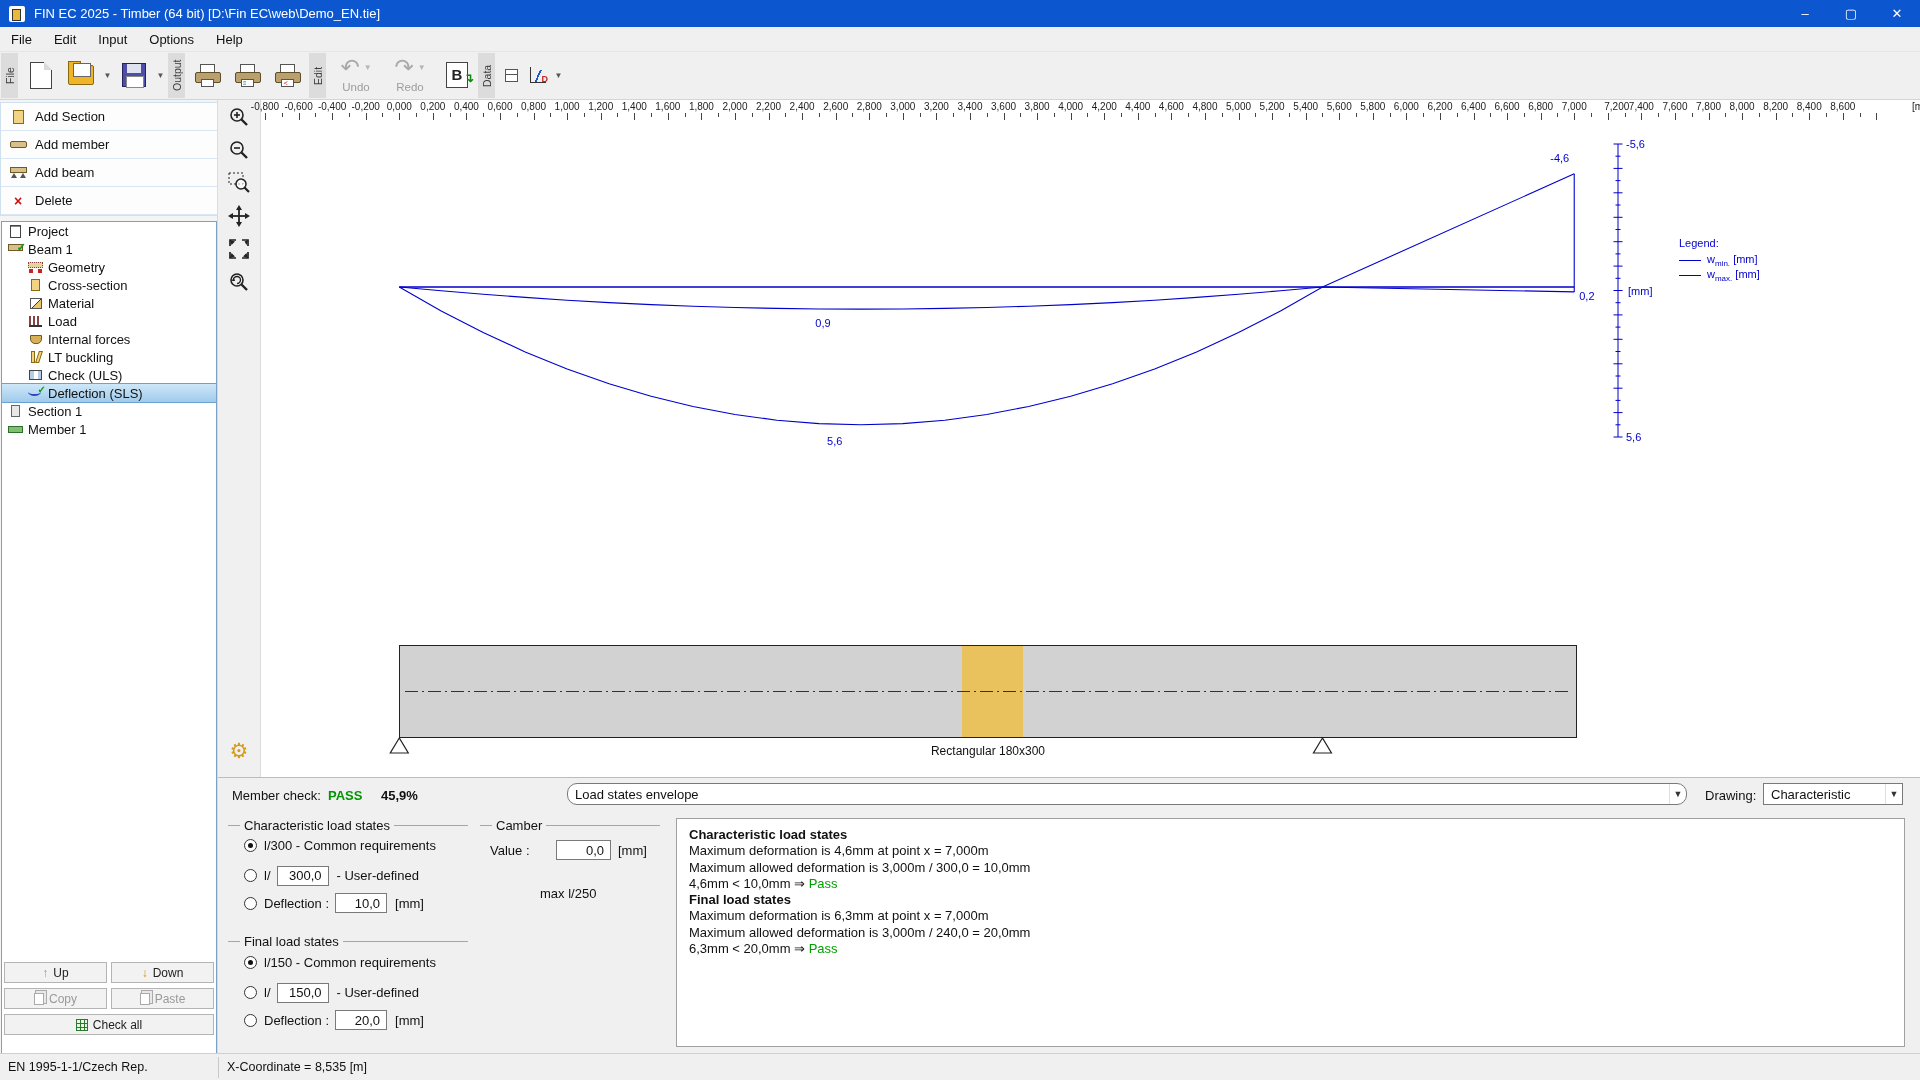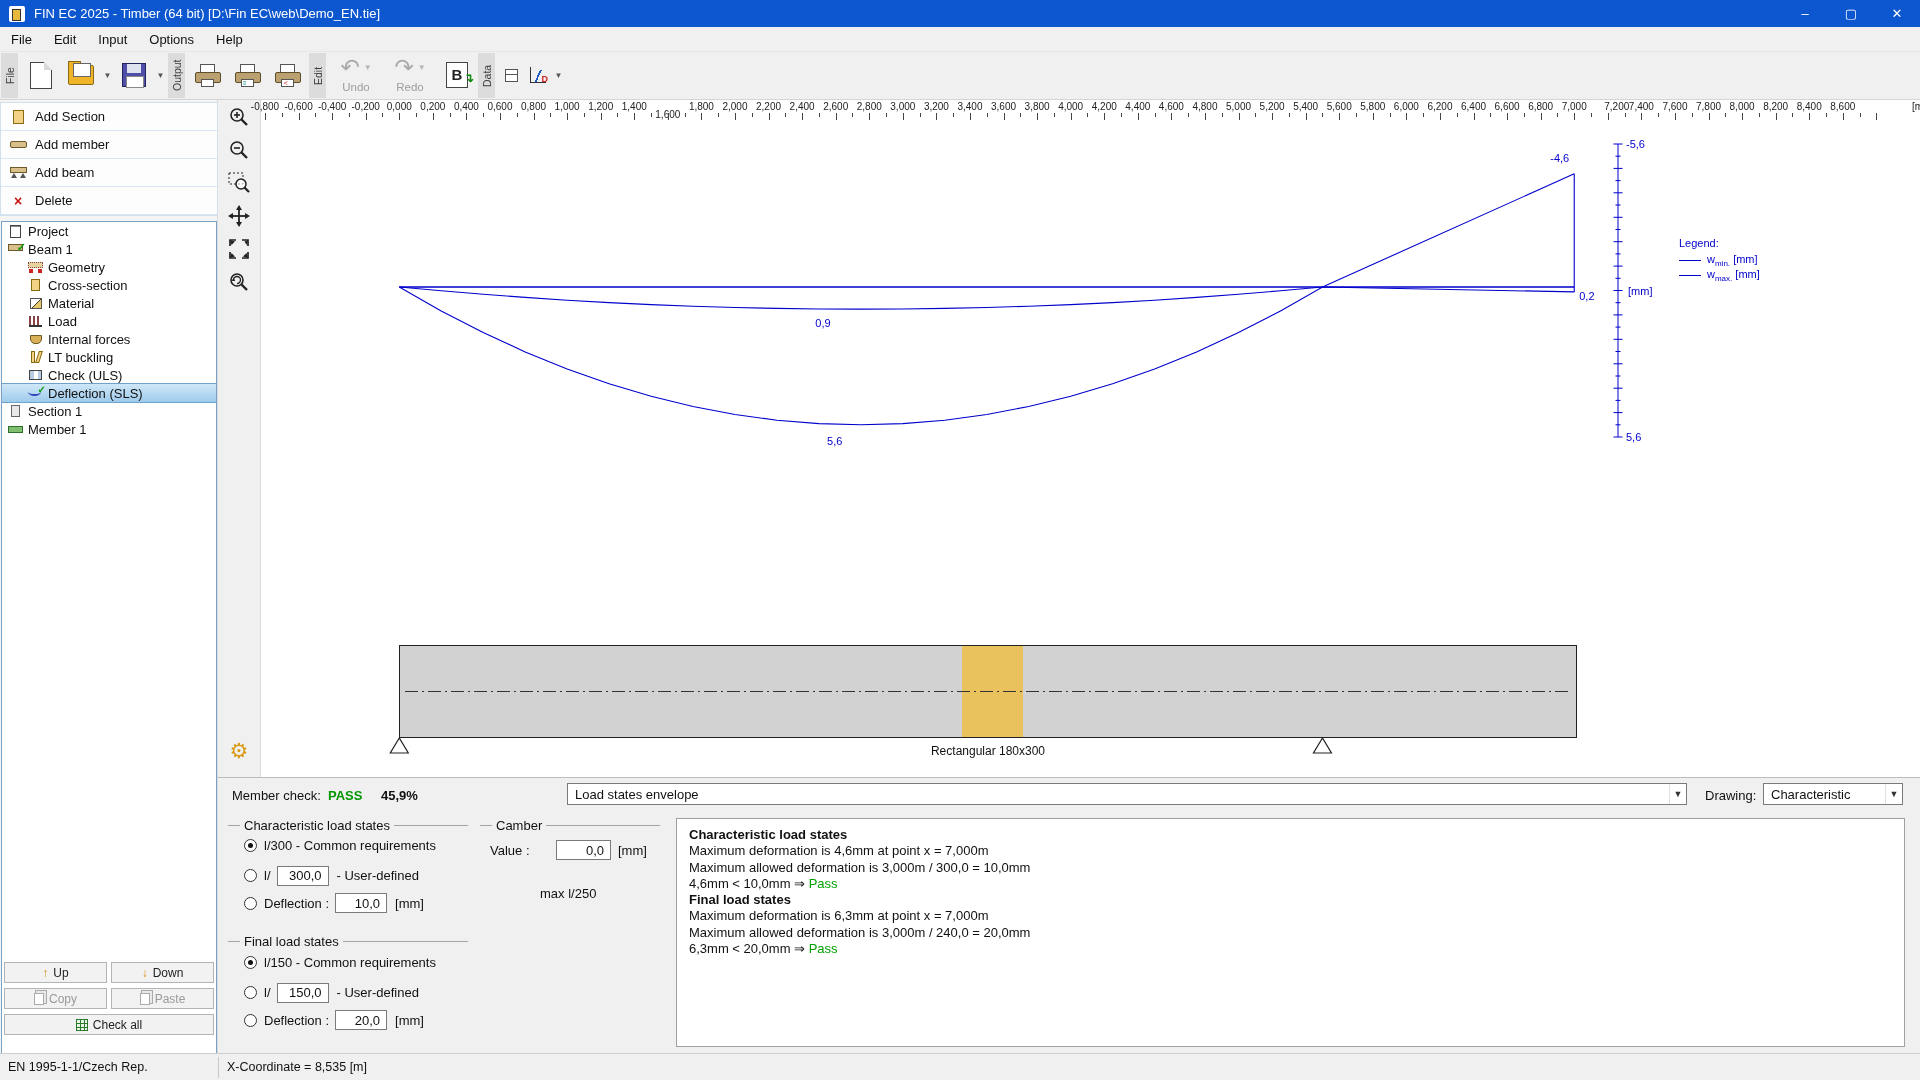--- a/index.html
+++ b/index.html
@@ -445,21 +445,21 @@
       <div class="tick" style="left: 289.345px; top: 13px; height: 4px;"></div>
       <div class="ruler-label" style="left: 306.13px;">1,000</div>
       <div class="tick" style="left: 306.13px; top: 13px; height: 7px;"></div>
       <div class="tick" style="left: 322.915px; top: 13px; height: 4px;"></div>
       <div class="ruler-label" style="left: 339.7px;">1,200</div>
       <div class="tick" style="left: 339.7px; top: 13px; height: 7px;"></div>
       <div class="tick" style="left: 356.485px; top: 13px; height: 4px;"></div>
       <div class="ruler-label" style="left: 373.27px;">1,400</div>
       <div class="tick" style="left: 373.27px; top: 13px; height: 7px;"></div>
       <div class="tick" style="left: 390.055px; top: 13px; height: 4px;"></div>
-      <div class="ruler-label" style="left: 406.84px; margin-top: 8px;">1,600</div>
+      <div class="ruler-label" style="left: 406.84px;">1,600</div>
       <div class="tick" style="left: 406.84px; top: 13px; height: 7px;"></div>
       <div class="tick" style="left: 423.625px; top: 13px; height: 4px;"></div>
       <div class="ruler-label" style="left: 440.41px;">1,800</div>
       <div class="tick" style="left: 440.41px; top: 13px; height: 7px;"></div>
       <div class="tick" style="left: 457.195px; top: 13px; height: 4px;"></div>
       <div class="ruler-label" style="left: 473.98px;">2,000</div>
       <div class="tick" style="left: 473.98px; top: 13px; height: 7px;"></div>
       <div class="tick" style="left: 490.765px; top: 13px; height: 4px;"></div>
       <div class="ruler-label" style="left: 507.55px;">2,200</div>
       <div class="tick" style="left: 507.55px; top: 13px; height: 7px;"></div>
@@ -628,21 +628,21 @@
         </div>
       </div>
   </div>
 </div>
 
 <div id="bottompanel">
   <div class="lbl" style="left:14px; top:10px;">Member check:</div>
   <div class="lbl green-bold" style="left:110px; top:10px;">PASS</div>
   <div class="lbl pct-bold" style="left:163px; top:10px;">45,9%</div>
 
-  <div class="combo" style="left:349px; top:5px; width:1120px;">
+  <div class="combo" style="left:349px; top:5px; width:1120px;border-radius:10px;">
     <span>Load states envelope</span>
     <span class="combo-arrow">▼</span>
   </div>
   <div class="lbl" style="left:1487px; top:10px;">Drawing:</div>
   <div class="combo" style="left:1545px; top:5px; width:140px;">
     <span>Characteristic</span>
     <span class="combo-arrow">▼</span>
   </div>
 
   <div class="groupline" style="left:10px; top:47px; width:240px;"></div>

